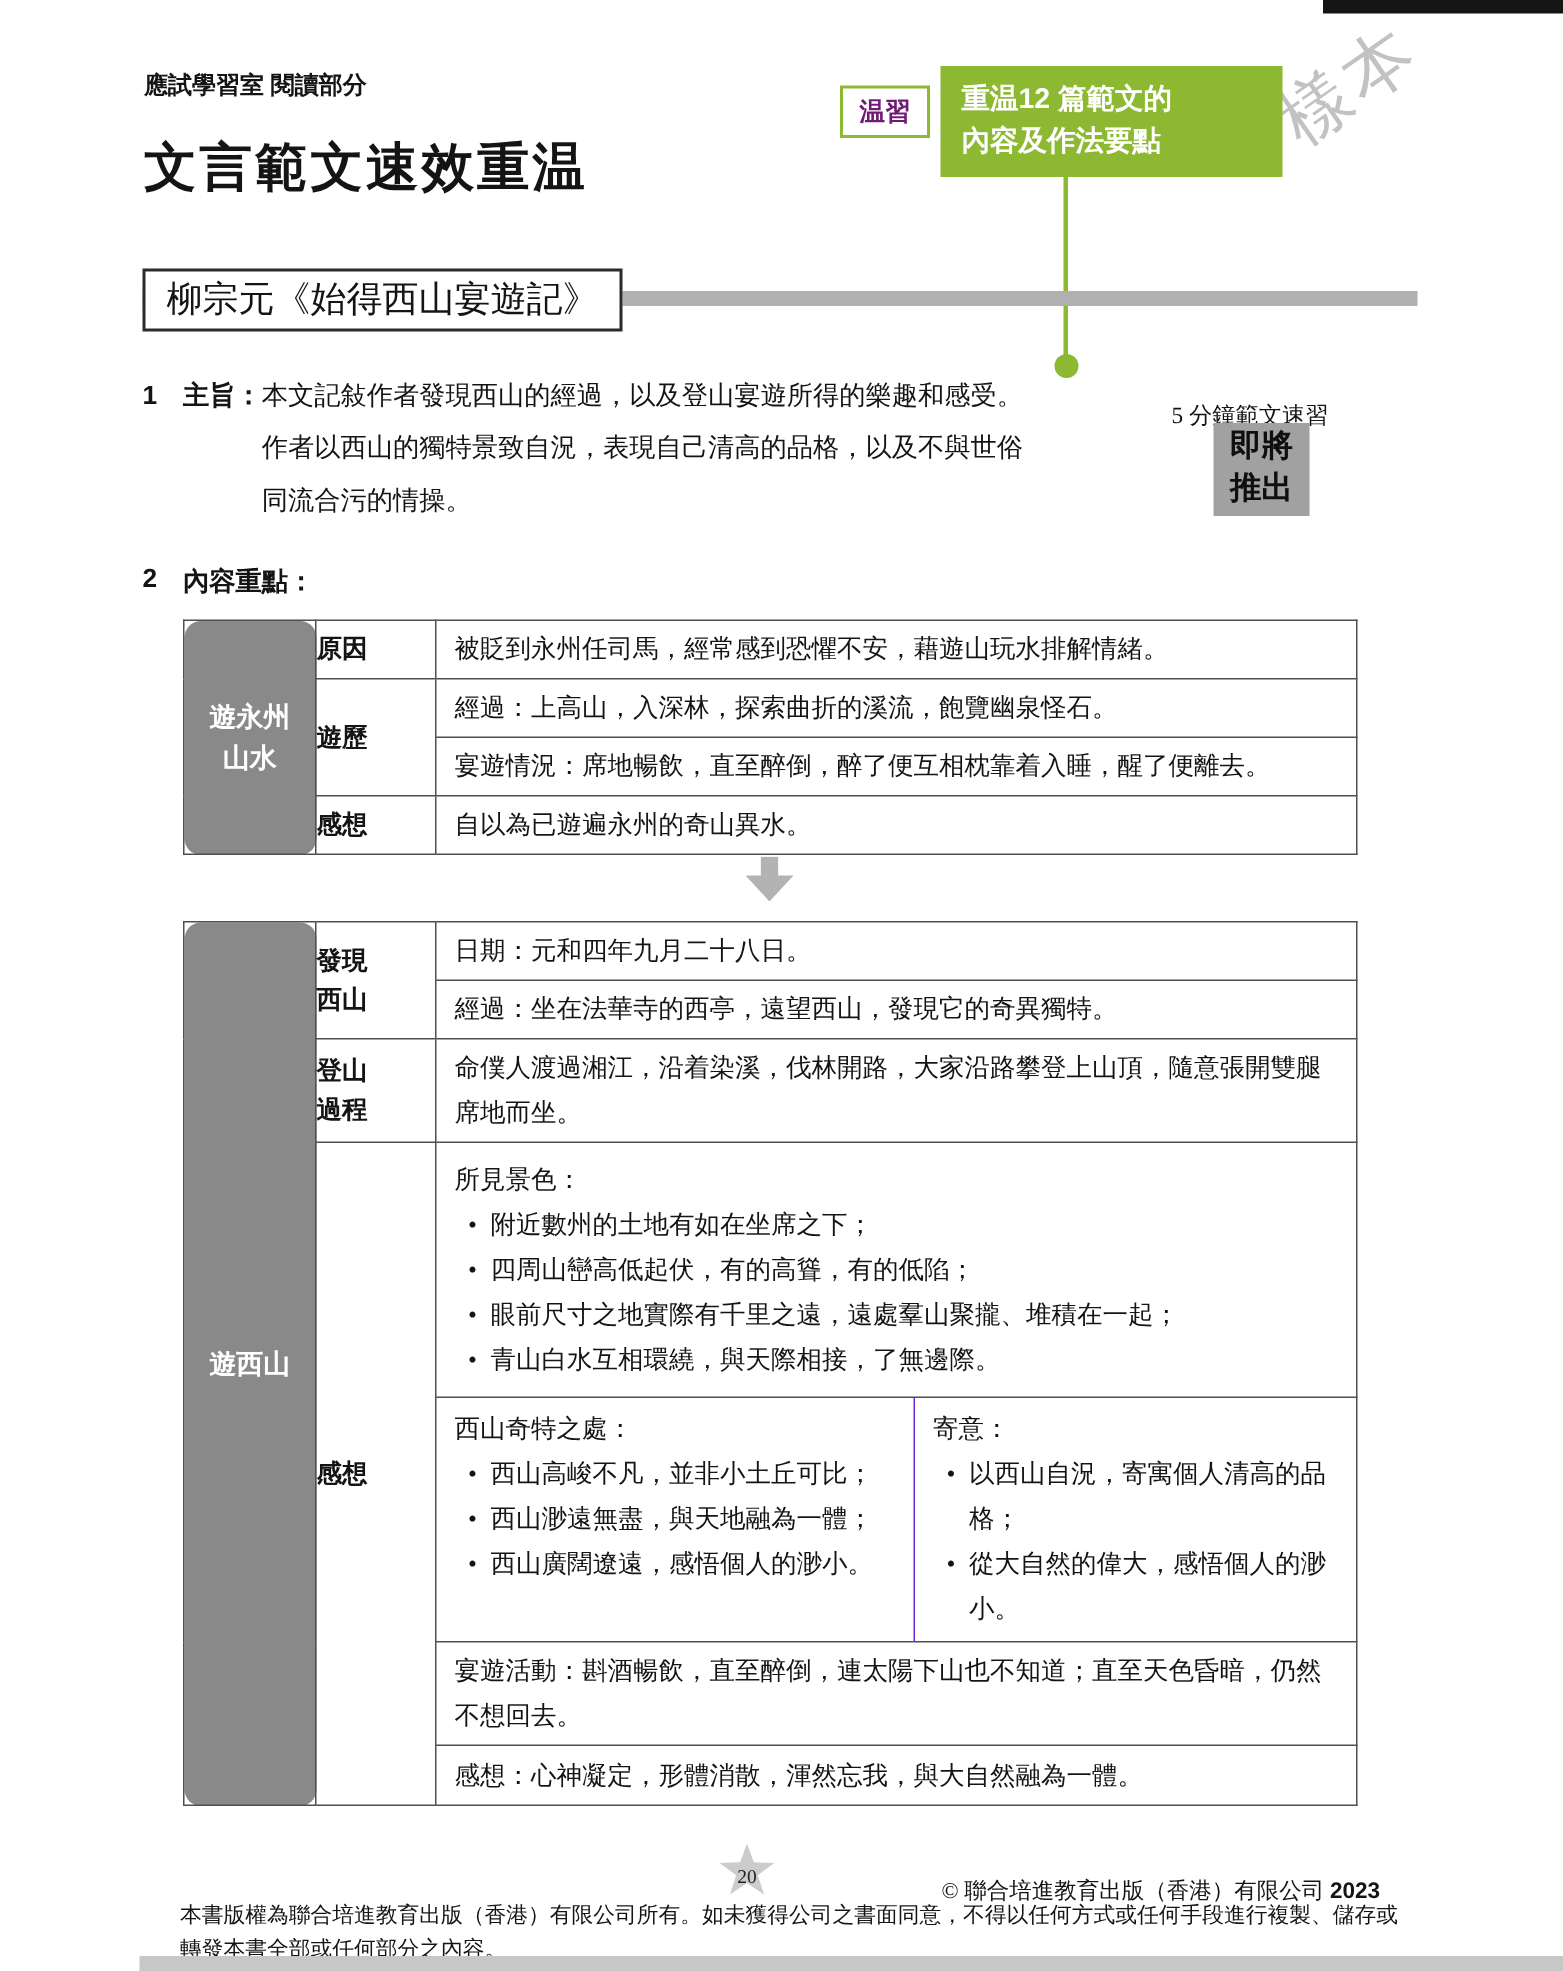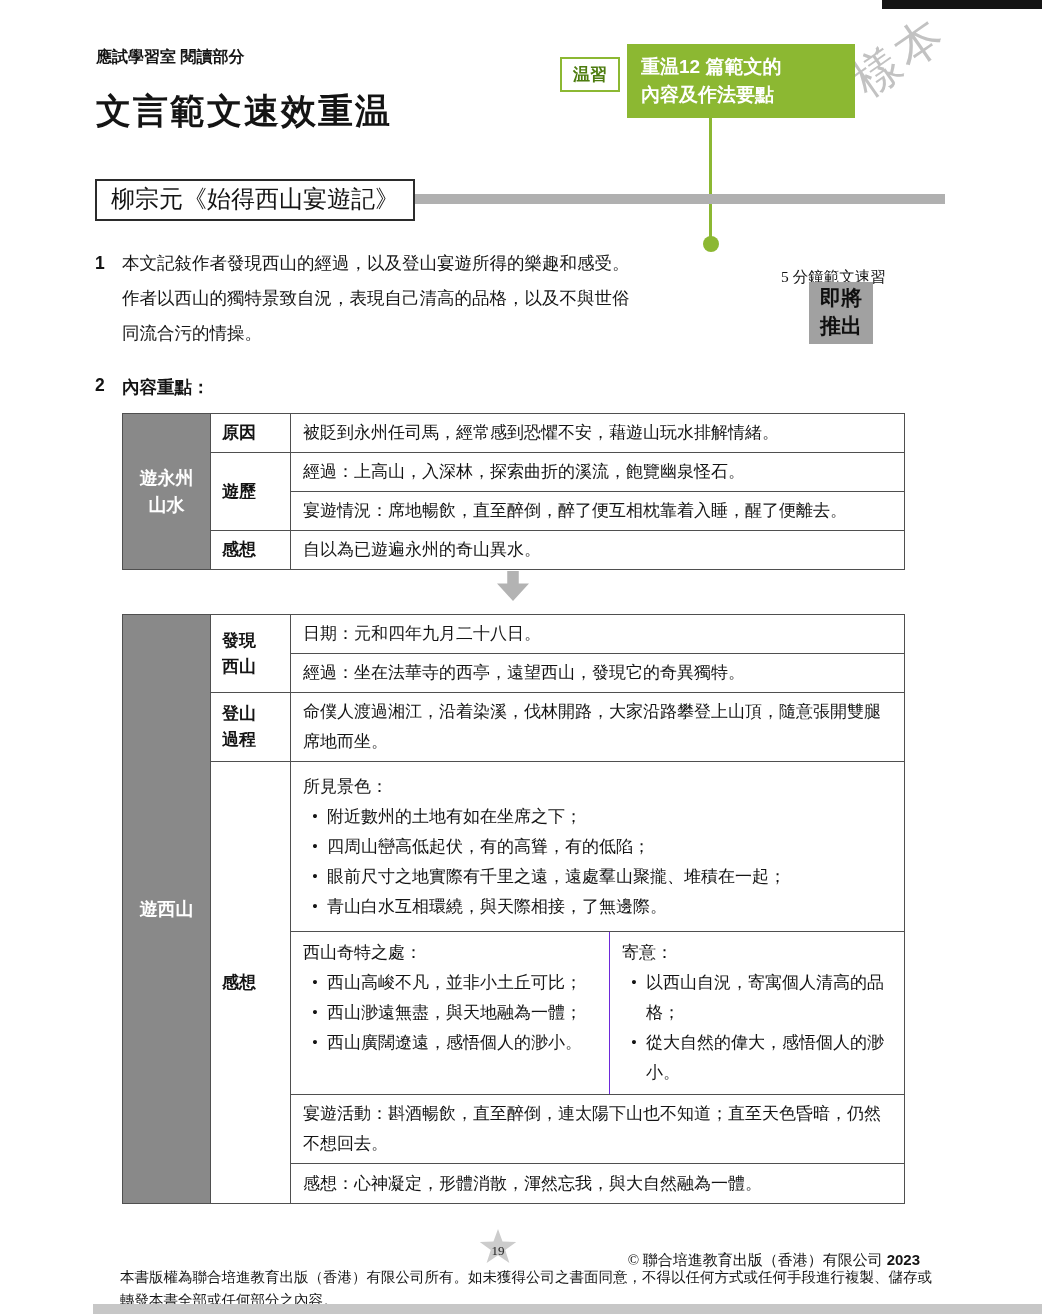--- a/index.html
+++ b/index.html
@@ -19,21 +19,21 @@
   .watermark {
     position:absolute; top:26px; right:92px; font-size:46px; color:#c2c2c2;
     transform:rotate(-35deg); letter-spacing:4px;
   }
 
   .doc-header { position:absolute; left:96px; top:47px; font-size:16px; font-weight:bold; }
 
   
   .callout-tag {
     position:absolute; left:560px; top:57px; border:2px solid #8cb832; background:#fff;
-    color:#4d7c0f; font-weight:bold; font-size:17px; padding:4px 11px;
+    color:#701a75; font-weight:bold; font-size:17px; padding:4px 11px;
   }
   .callout-box {
     position:absolute; left:627px; top:44px; background:#8cb832; color:#fff;
     font-weight:bold; font-size:19px; line-height:28px; padding:9px 14px; width:228px;
   }
   .callout-line { position:absolute; left:709px; top:116px; width:3px; height:122px; background:#8cb832; }
   .callout-dot { position:absolute; left:703px; top:236px; width:16px; height:16px; border-radius:50%; background:#8cb832; }
 
   .page-title { position:absolute; left:96px; top:88px; font-size:35px; font-weight:bold; letter-spacing:2px; }
 
@@ -62,23 +62,24 @@
   .content-head { position:absolute; left:95px; top:375px; font-size:17.5px; font-weight:bold; display:flex; }
   .content-head .num { width:27px; flex:none; }
 
   
   .tbl { position:absolute; border-collapse:collapse; width:783px; font-size:17px; table-layout:fixed; }
   .tbl td { border:1px solid #4f4f4f; vertical-align:middle; }
   .tbl .side {
     width:88px; background:#898989; color:#ffffff; font-weight:bold; font-size:18px;
     line-height:27px; text-align:center; white-space:pre-line;
     font-family:"Liberation Sans","DejaVu Sans",sans-serif;
+    border-radius:11px;
   }
   .tbl .lbl {
-    width:80px; font-weight:bold; padding-left:11px; line-height:26px; white-space:pre-line;
+    width:80px; font-weight:bold; line-height:26px; white-space:pre-line;
     font-family:"Liberation Sans","DejaVu Sans",sans-serif;
   }
   .tbl .txt { padding:4px 12px; line-height:30px; }
   .tbl1 { left:122px; top:413px; }
   .tbl2 { left:122px; top:614px; }
   .h38 { height:38px; }
   .h68 { height:68px; }
   .h170 { height:170px; }
   .h160 { height:160px; }
   .h40 { height:40px; }
@@ -124,20 +125,21 @@
 
 <h1 class="page-title sans">文言範文速效重温</h1>
 
 <div class="section-wrap">
   <div class="section-bar"></div>
   <div class="section-box">柳宗元《始得西山宴遊記》</div>
 </div>
 
 <div class="theme">
   <span class="num sans">1</span>
+  <span class="label sans">主旨：</span>
   <div class="text">本文記敍作者發現西山的經過，以及登山宴遊所得的樂趣和感受。作者以西山的獨特景致自況，表現自己清高的品格，以及不與世俗同流合污的情操。</div>
 </div>
 
 <div class="speed-caption">5 分鐘範文速習</div>
 <div class="coming-badge sans pre">即將
 推出</div>
 
 <div class="content-head sans">
   <span class="num">2</span>
   <span>內容重點：</span>
@@ -240,19 +242,19 @@
   <tr>
     <td class="txt h68">宴遊活動：斟酒暢飲，直至醉倒，連太陽下山也不知道；直至天色昏暗，仍然不想回去。</td>
   </tr>
   <tr>
     <td class="txt h40">感想：心神凝定，形體消散，渾然忘我，與大自然融為一體。</td>
   </tr>
 </tbody>
   </table>
 
 <div class="star"></div>
-<div class="page-num">19</div>
+<div class="page-num">20</div>
 
 <div class="copyright"><span>© 聯合培進教育出版（香港）有限公司 </span><span class="year sans">2023</span></div>
 
 <div class="legal">本書版權為聯合培進教育出版（香港）有限公司所有。如未獲得公司之書面同意，不得以任何方式或任何手段進行複製、儲存或轉發本書全部或任何部分之內容。</div>
 
 <div class="bottom-bar"></div>
 
 </body></html>

